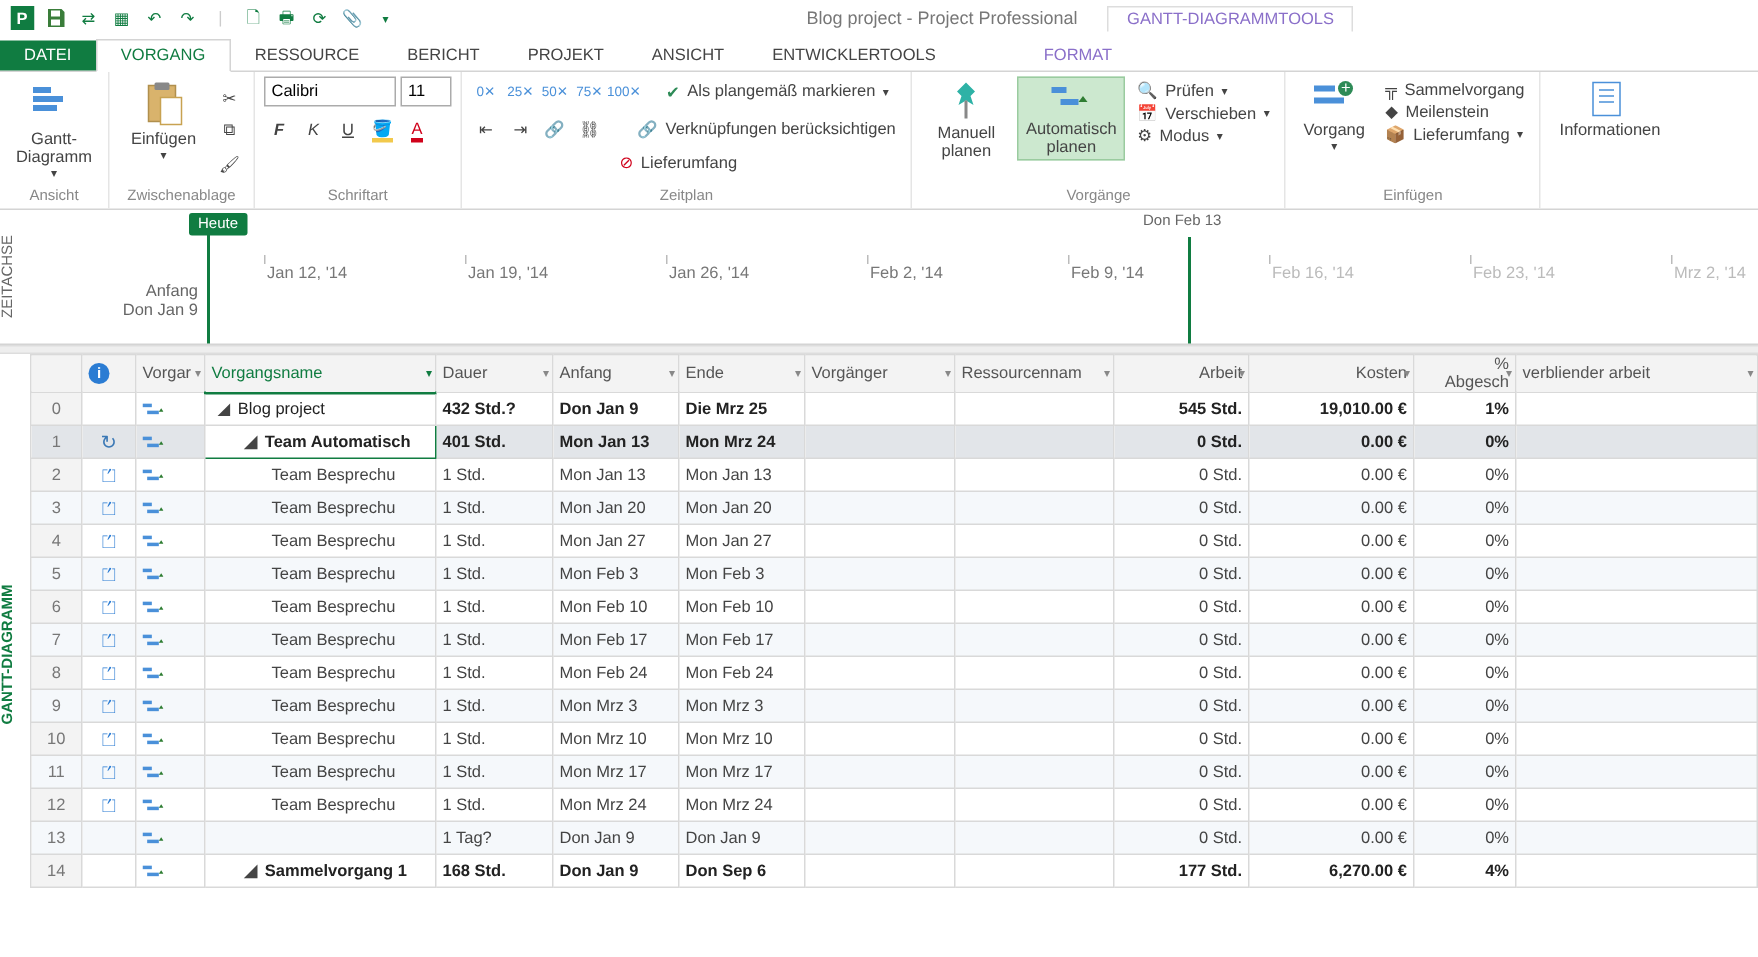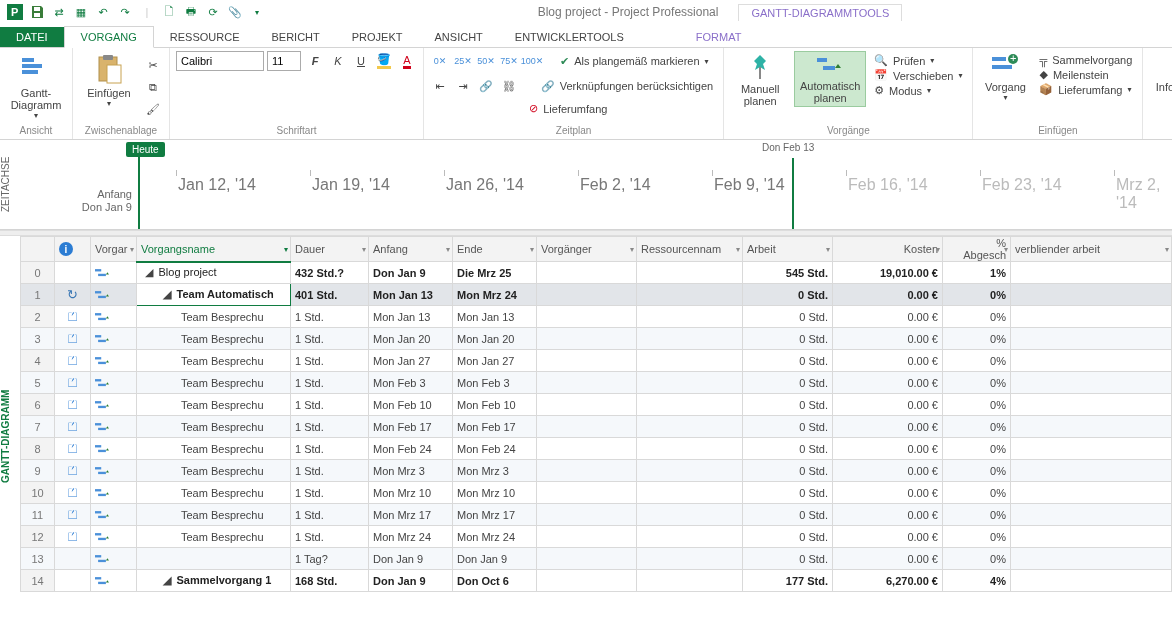--- a/index.html
+++ b/index.html
@@ -35,21 +35,21 @@
 .auto-schedule-active { background: #cce8cf; border: 1px solid #9acb9f; }
 
 
 .timeline-wrap { display: flex; height: 90px; border-bottom: 1px solid #d4d4d4; }
 .timeline-side-label { width: 20px; writing-mode: vertical-rl; transform: rotate(180deg); text-align: center; font-size: 10px; color: #666; padding: 4px 0; }
 .timeline-body { flex: 1; position: relative; }
 .today-marker { position: absolute; top: 2px; left: 106px; background: #107c41; color: #fff; font-size: 10px; padding: 2px 6px; border-radius: 2px; }
 .today-line { position: absolute; top: 16px; bottom: 0; left: 118px; width: 2px; background: #107c41; }
 .date-marker { position: absolute; top: 0; color: #666; font-size: 10px; }
 .date-line { position: absolute; top: 18px; bottom: 0; width: 2px; background: #107c41; }
-.tick { position: absolute; top: 36px; font-size: 16px; color: #777; }
+.tick { position: absolute; top: 36px; font-size: 11px; color: #777; }
 .tick::before { content: ''; position: absolute; left: -2px; top: -6px; width: 1px; height: 6px; background: #bbb; }
 .timeline-bar { position: absolute; top: 50px; left: 118px; right: 20px; height: 32px; border: 1px solid #b5b5b5; border-left: 2px solid #555; border-right: 2px solid #555; display: flex; align-items: center; justify-content: center; color: #888; font-size: 13px; }
 .anfang-label { position: absolute; left: 60px; top: 48px; text-align: right; font-size: 10px; color: #666; width: 52px; line-height: 13px; }
 
 
 .splitter { height: 6px; background: #eee; border-top: 1px solid #ddd; border-bottom: 1px solid #ddd; }
 
 
 .grid-wrap { display: flex; height: 400px; }
 .grid-side-label { width: 20px; writing-mode: vertical-rl; transform: rotate(180deg); text-align: center; font-size: 10px; color: #107c41; font-weight: 600; padding: 6px 0; }
@@ -155,21 +155,21 @@
       <div style="display:flex;flex-direction:column;gap:2px;padding-top:4px">
         <span class="small-btn">✂</span>
         <span class="small-btn">⧉</span>
         <span class="small-btn">🖌</span>
       </div>
     </div>
     <div class="group-label">Zwischenablage</div>
   </div>
 
   <div class="group">
-    <div class="group-content" style="flex-direction:row;gap:4px">
+    <div class="group-content" style="flex-direction:column;gap:4px">
       <div class="small-row">
         <input class="combo" style="width: 88px;" value="Calibri">
         <input class="combo" style="width: 34px;" value="11">
       </div>
       <div class="small-row">
         <span class="small-btn" style="font-weight:bold;font-style:italic">F</span>
         <span class="small-btn" style="font-style:italic">K</span>
         <span class="small-btn" style="text-decoration:underline">U</span>
         <span class="small-btn">
             <span style="border-bottom:3px solid #f2c94c">🪣</span>
@@ -353,21 +353,21 @@
         <tr>
           <th class="rownum"></th>
           <th><span class="info-icon">i</span></th>
           <th><span>Vorgar</span><span class="dd">▾</span></th>
           <th class="active"><span>Vorgangsname</span><span class="dd" style="color:#107c41">▾</span></th>
           <th><span>Dauer</span><span class="dd">▾</span></th>
           <th><span>Anfang</span><span class="dd">▾</span></th>
           <th><span>Ende</span><span class="dd">▾</span></th>
           <th><span>Vorgänger</span><span class="dd">▾</span></th>
           <th><span>Ressourcennam</span><span class="dd">▾</span></th>
-          <th style="text-align:left"><span>Arbeit</span><span class="dd">▾</span></th>
+          <th style="text-align:right"><span>Arbeit</span><span class="dd">▾</span></th>
           <th style="text-align:right"><span>Kosten</span><span class="dd">▾</span></th>
           <th style="text-align:right"><span>%</span><br><span>Abgesch</span><span class="dd">▾</span></th>
           <th><span>verbliender arbeit</span><span class="dd">▾</span></th>
         </tr>
       </thead>
       <tbody id="tbody">
           <tr>
             <td class="rownum">0</td>
             <td class="ind"></td>
             <td class="mode">
@@ -667,21 +667,21 @@
             <td class="mode">
               <svg class="mode-icon" viewBox="0 0 18 12">
                 <rect x="0" y="1" width="8" height="3" fill="#4a90d9"></rect>
                 <rect x="4" y="7" width="10" height="3" fill="#4a90d9"></rect>
                 <path d="M14 8 L18 8 L16 5 Z" fill="#2e7d32"></path>
               </svg>
             </td>
             <td class="name" style="padding-left:26px;font-weight:700;color:#222;"><span class="outline-arrow">◢</span> <span>Sammelvorgang 1</span></td>
             <td style="font-weight:700;color:#222;">168 Std.</td>
             <td style="font-weight:700;color:#222;">Don Jan 9</td>
-            <td style="font-weight:700;color:#222;">Don Oct 6</td>
+            <td style="font-weight:700;color:#222;">Don Sep 6</td>
             <td></td>
             <td></td>
             <td class="num" style="font-weight:700;color:#222;">177 Std.</td>
             <td class="num" style="font-weight:700;color:#222;margin-left:26px;">6,270.00 €</td>
             <td class="num" style="font-weight:700;color:#222;">4%</td>
             <td></td>
           </tr>
         </tbody>
     </table>
   </div>

